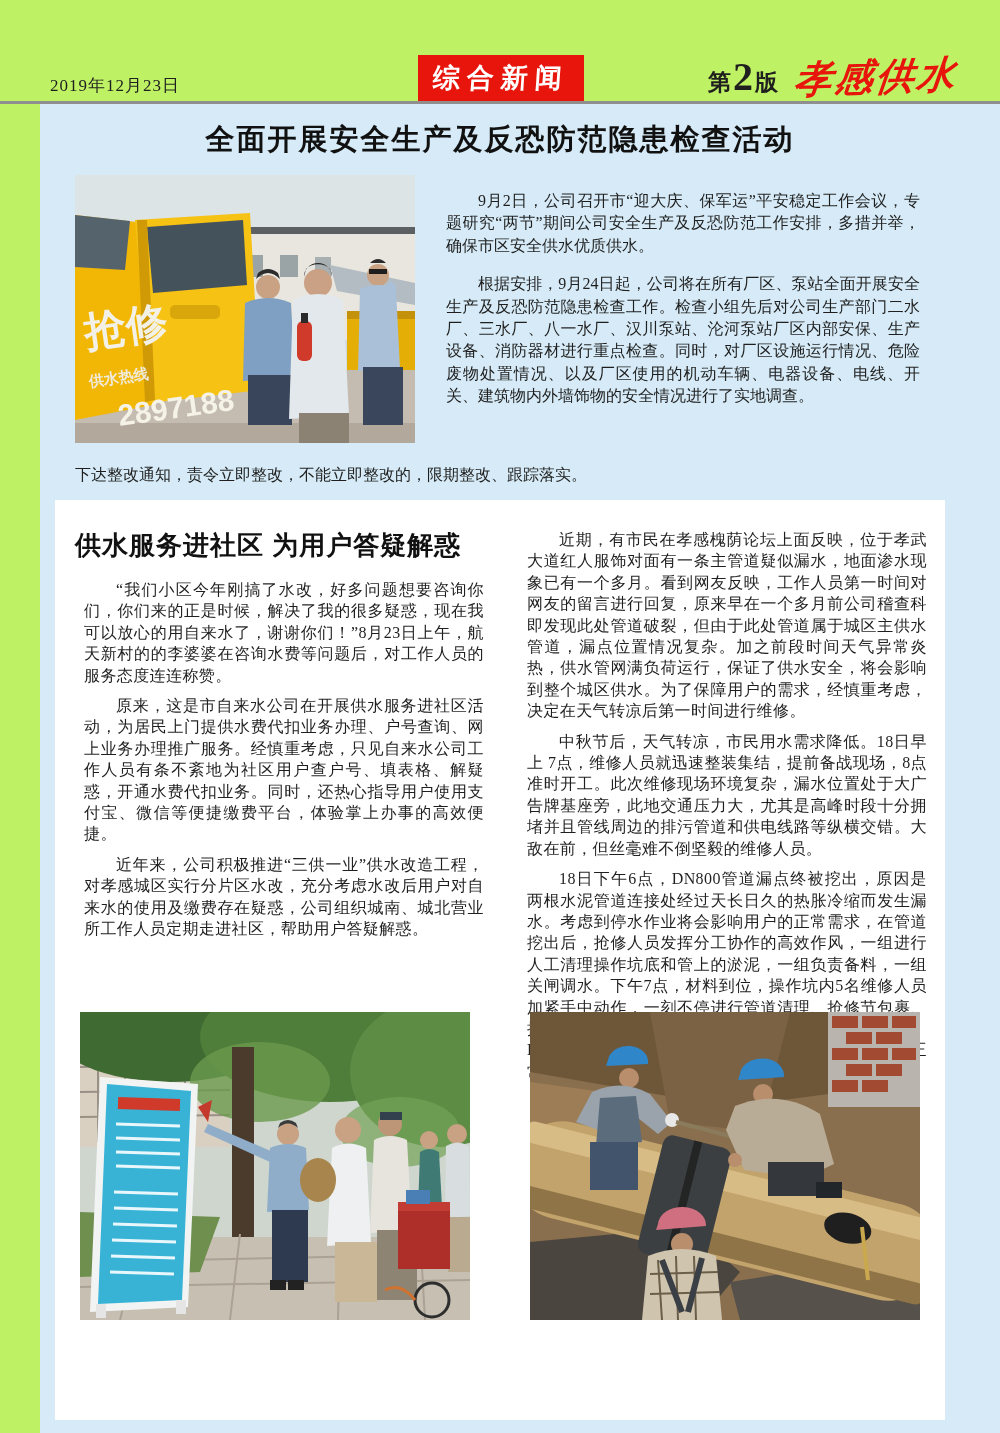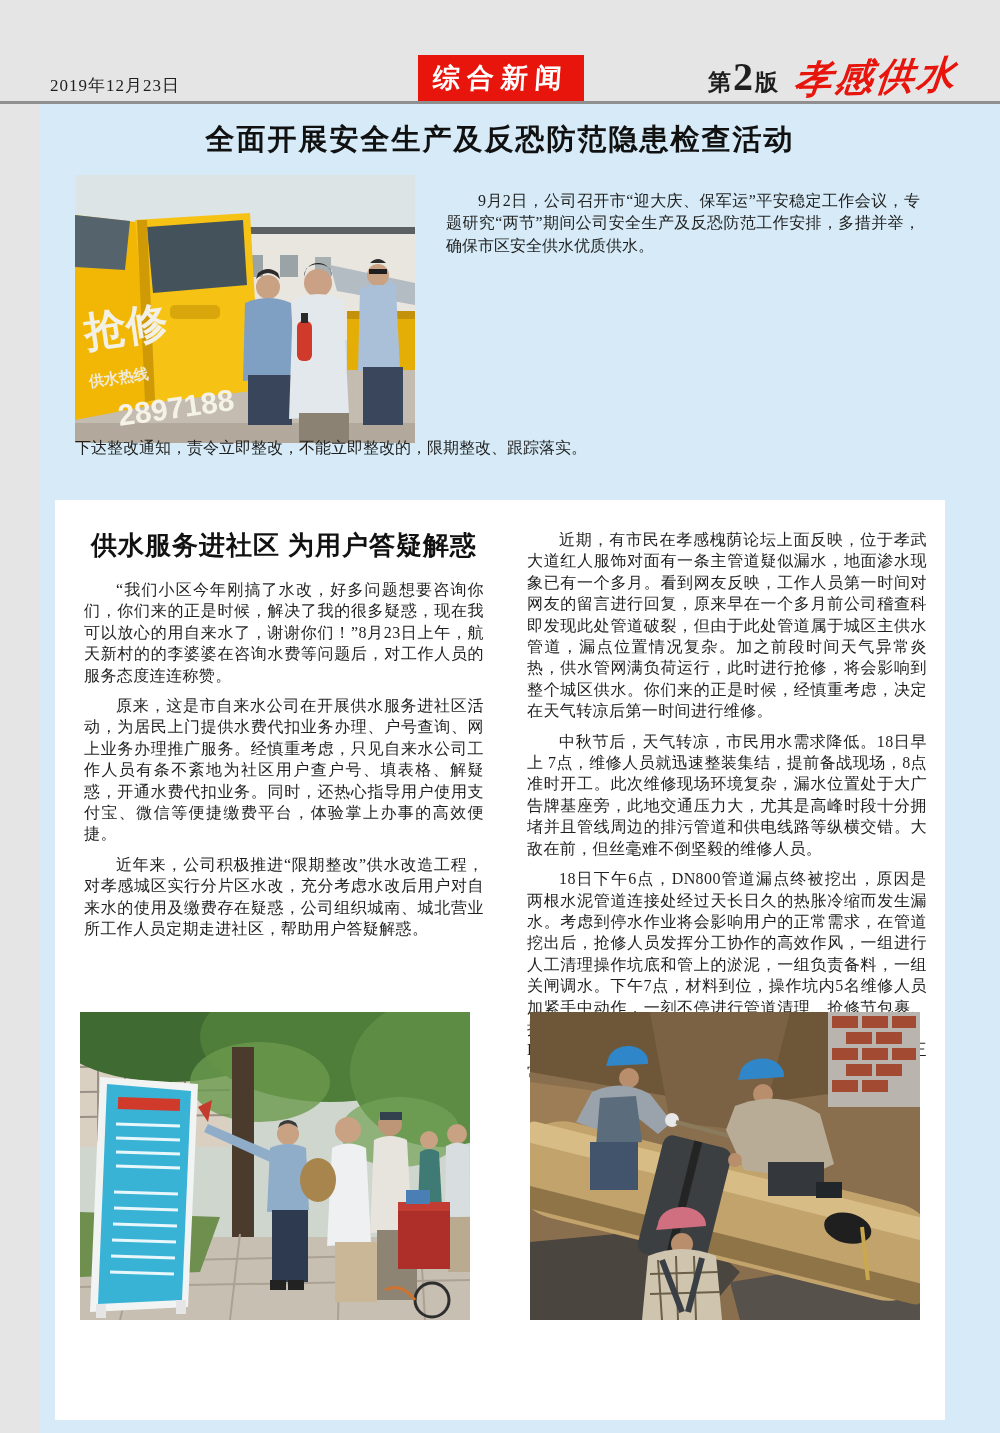--- a/index.html
+++ b/index.html
@@ -1,18 +1,18 @@
 <!DOCTYPE html>
 <html><head>
 <meta charset="utf-8">
 <style>
   html,body{margin:0;padding:0;}
   body{width:1000px;height:1433px;background:#ffffff;
        font-family:"Liberation Serif","DejaVu Serif",serif;color:#1f1f1f;}
-  .page{position:relative;width:1000px;height:1433px;background:#e5e5e5;overflow:hidden;}
+  .page{position:relative;width:1000px;height:1433px;background:#bef264;overflow:hidden;}
 
   
   .hdr-date{position:absolute;left:50px;top:74px;font-size:17px;letter-spacing:1px;}
   .hdr-banner{position:absolute;left:418px;top:55px;width:166px;height:46px;
               background:#e8150d;display:flex;align-items:center;justify-content:center;}
   .hdr-banner span{color:#ffffff;font-size:27px;font-weight:bold;letter-spacing:7px;
                    font-family:"Liberation Sans","DejaVu Sans",sans-serif;
                    transform:skewX(-4deg);}
   .hdr-right{position:absolute;right:42px;top:52px;display:flex;align-items:baseline;}
   .ed-prefix,.ed-suffix{font-size:23px;font-weight:bold;}
@@ -26,29 +26,29 @@
   .panel{position:absolute;left:40px;top:104px;width:920px;height:1329px;background:#d6ebf7;padding-left:44px;}
 
   .art1-title{position:absolute;left:0;top:16px;width:920px;margin:0;text-align:center;
               font-family:"Liberation Sans","DejaVu Sans",sans-serif;
               font-size:29px;font-weight:bold;letter-spacing:2px;color:#111;}
 
   .photo1{position:absolute;left:35px;top:71px;width:340px;height:268px;display:block;}
   .art1-text{position:absolute;left:390px;top:70px;width:506px;
              font-size:16px;line-height:22.4px;text-align:justify;}
   .art1-text p{margin:16px;text-indent:2em;}
-  .art1-cont{position:absolute;left:35px;top:333px;width:862px;margin:0;
+  .art1-cont{position:absolute;left:35px;top:360px;width:862px;margin:0;
              font-size:16px;line-height:22.4px;text-align:justify;}
 
   
   .card{position:absolute;left:15px;top:396px;width:890px;height:920px;background:#ffffff;}
   .col{position:absolute;top:20px;width:418px;}
   .col-left{left:20px;}
   .col-right{left:463px;}
-  .col h2{margin:8px 0 16px 0;text-align:center;
+  .col h2{margin:8px 0 16px 0;
           font-family:"Liberation Sans","DejaVu Sans",sans-serif;
           font-size:26px;font-weight:bold;letter-spacing:1px;color:#111;}
   .col p{margin:9px;font-size:16px;line-height:21.4px;text-align:justify;text-indent:2em;
          letter-spacing:0.4px;}
   .photo2{position:absolute;left:25px;top:512px;width:390px;height:308px;display:block;}
   .photo3{position:absolute;left:475px;top:512px;width:390px;height:308px;display:block;}
 </style>
 </head>
 <body>
 
@@ -121,34 +121,35 @@
         <rect x="288" y="192" width="40" height="58" fill="#3a465c"></rect>
       </g>
       <g>
         <rect x="222" y="146" width="15" height="40" rx="6" fill="#cf3a2b"></rect>
         <rect x="226" y="138" width="7" height="10" fill="#2a2a2a"></rect>
       </g>
     </svg>
 
     <div class="art1-text">
       <p>9月2日，公司召开市“迎大庆、保军运”平安稳定工作会议，专题研究“两节”期间公司安全生产及反恐防范工作安排，多措并举，确保市区安全供水优质供水。</p>
+      <p>根据安排，9月24日起，公司将在所有厂区、泵站全面开展安全生产及反恐防范隐患检查工作。检查小组先后对公司生产部门二水厂、三水厂、八一水厂、汉川泵站、沦河泵站厂区内部安保、生产设备、消防器材进行重点检查。同时，对厂区设施运行情况、危险废物处置情况、以及厂区使用的机动车辆、电器设备、电线、开关、建筑物内外墙饰物的安全情况进行了实地调查。</p>
     </div>
     <p class="art1-cont">下达整改通知，责令立即整改，不能立即整改的，限期整改、跟踪落实。</p>
 
     <div class="card">
 
       <div class="col col-left">
         <h2>供水服务进社区 为用户答疑解惑</h2>
         <p>“我们小区今年刚搞了水改，好多问题想要咨询你们，你们来的正是时候，解决了我的很多疑惑，现在我可以放心的用自来水了，谢谢你们！”8月23日上午，航天新村的的李婆婆在咨询水费等问题后，对工作人员的服务态度连连称赞。</p>
         <p>原来，这是市自来水公司在开展供水服务进社区活动，为居民上门提供水费代扣业务办理、户号查询、网上业务办理推广服务。经慎重考虑，只见自来水公司工作人员有条不紊地为社区用户查户号、填表格、解疑惑，开通水费代扣业务。同时，还热心指导用户使用支付宝、微信等便捷缴费平台，体验掌上办事的高效便捷。</p>
-        <p>近年来，公司积极推进“限期整改”供水改造工程，对孝感城区实行分片区水改，充分考虑水改后用户对自来水的使用及缴费存在疑惑，公司组织城南、城北营业所工作人员定期走进社区，帮助用户答疑解惑。</p>
+        <p>近年来，公司积极推进“三供一业”供水改造工程，对孝感城区实行分片区水改，充分考虑水改后用户对自来水的使用及缴费存在疑惑，公司组织城南、城北营业所工作人员定期走进社区，帮助用户答疑解惑。</p>
       </div>
 
       <div class="col col-right">
-        <p>近期，有市民在孝感槐荫论坛上面反映，位于孝武大道红人服饰对面有一条主管道疑似漏水，地面渗水现象已有一个多月。看到网友反映，工作人员第一时间对网友的留言进行回复，原来早在一个多月前公司稽查科即发现此处管道破裂，但由于此处管道属于城区主供水管道，漏点位置情况复杂。加之前段时间天气异常炎热，供水管网满负荷运行，此时进行抢修，将会影响到整个城区供水。你们来的正是时候，经慎重考虑，决定在天气转凉后第一时间进行维修。</p>
+        <p>近期，有市民在孝感槐荫论坛上面反映，位于孝武大道红人服饰对面有一条主管道疑似漏水，地面渗水现象已有一个多月。看到网友反映，工作人员第一时间对网友的留言进行回复，原来早在一个多月前公司稽查科即发现此处管道破裂，但由于此处管道属于城区主供水管道，漏点位置情况复杂。加之前段时间天气异常炎热，供水管网满负荷运行，保证了供水安全，将会影响到整个城区供水。为了保障用户的需求，经慎重考虑，决定在天气转凉后第一时间进行维修。</p>
         <p>中秋节后，天气转凉，市民用水需求降低。18日早上 7点，维修人员就迅速整装集结，提前备战现场，8点准时开工。此次维修现场环境复杂，漏水位置处于大广告牌基座旁，此地交通压力大，尤其是高峰时段十分拥堵并且管线周边的排污管道和供电线路等纵横交错。大敌在前，但丝毫难不倒坚毅的维修人员。</p>
         <p>18日下午6点，DN800管道漏点终被挖出，原因是两根水泥管道连接处经过天长日久的热胀冷缩而发生漏水。考虑到停水作业将会影响用户的正常需求，在管道挖出后，抢修人员发挥分工协作的高效作风，一组进行人工清理操作坑底和管上的淤泥，一组负责备料，一组关闸调水。下午7点，材料到位，操作坑内5名维修人员加紧手中动作，一刻不停进行管道清理、抢修节包裹、拧螺栓……19日凌晨，经过14个小时的紧急抢修，DN800供水管道维修工作顺利完成，主城区全面恢复正常供水。</p>
       </div>
 
       <svg class="photo2" viewBox="0 0 390 308">
         <rect x="0" y="0" width="390" height="308" fill="#cfd6ce"></rect>
 
         <rect x="0" y="25" width="150" height="110" fill="#d9d0c1"></rect>
         <g stroke="#9a9186" stroke-width="2">
           <line x1="18" y1="35" x2="18" y2="130"></line>

